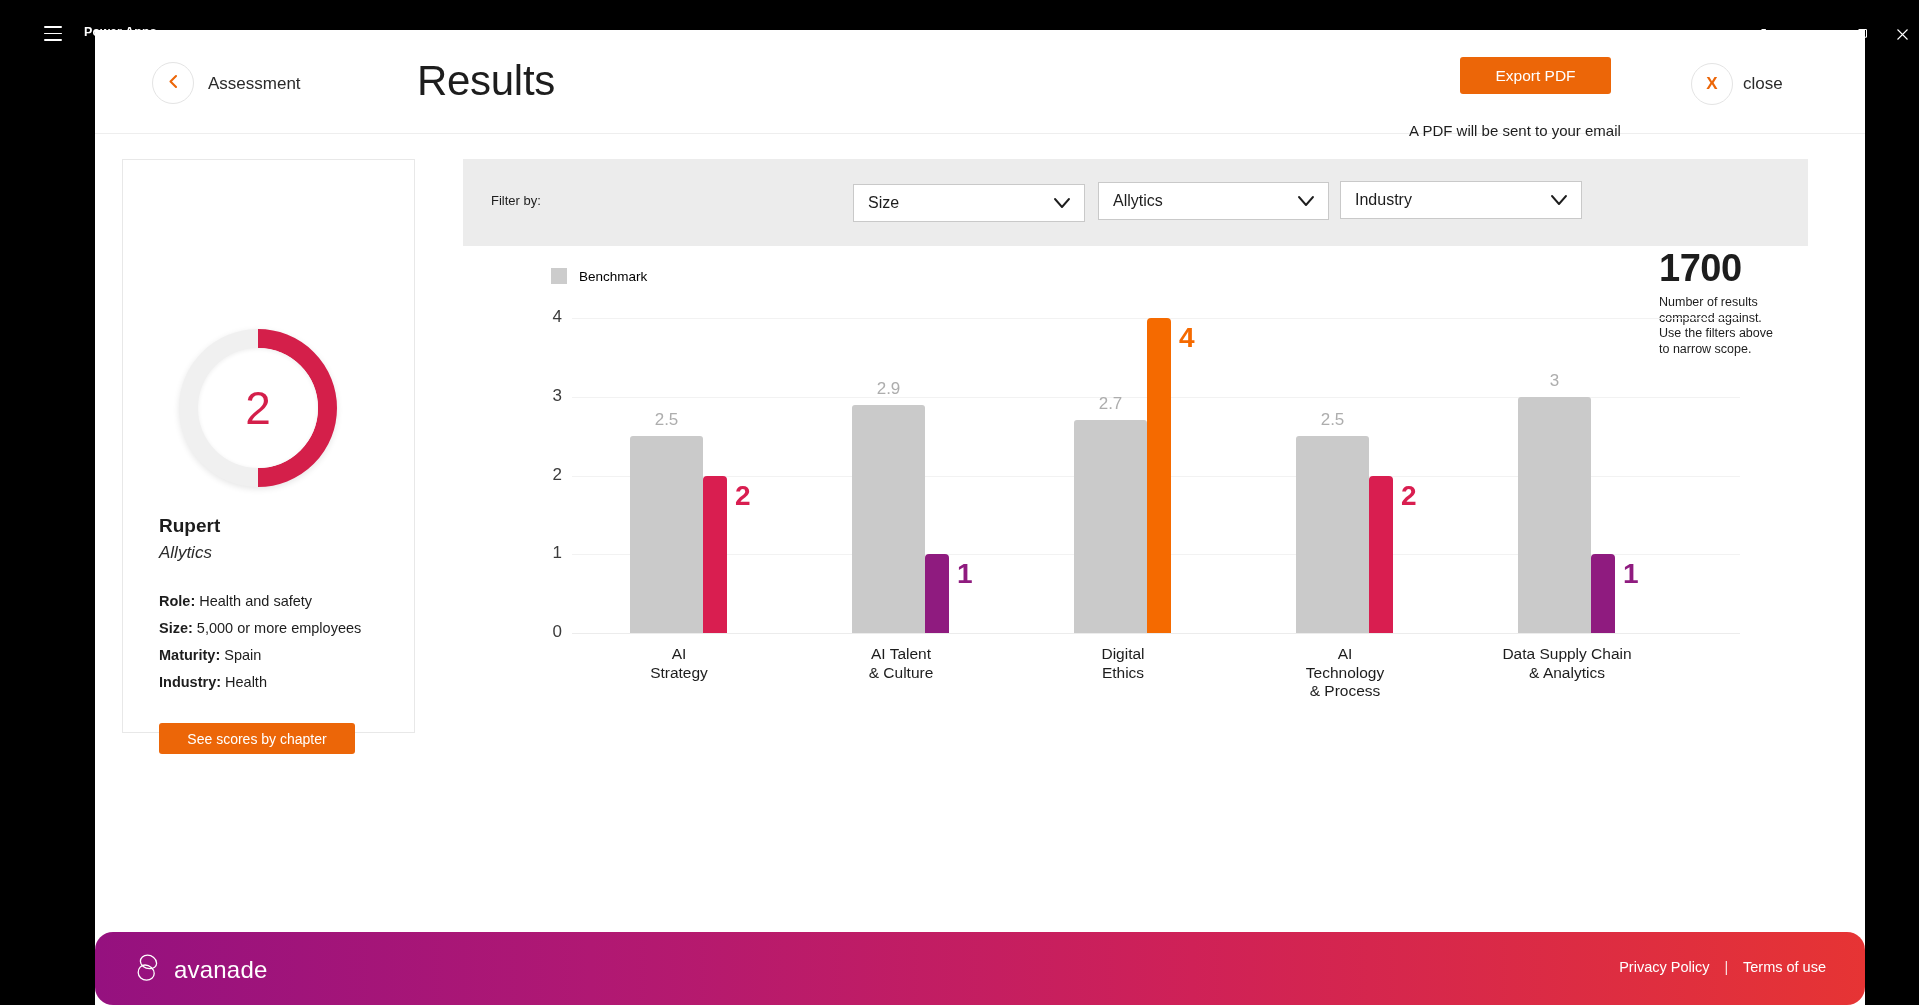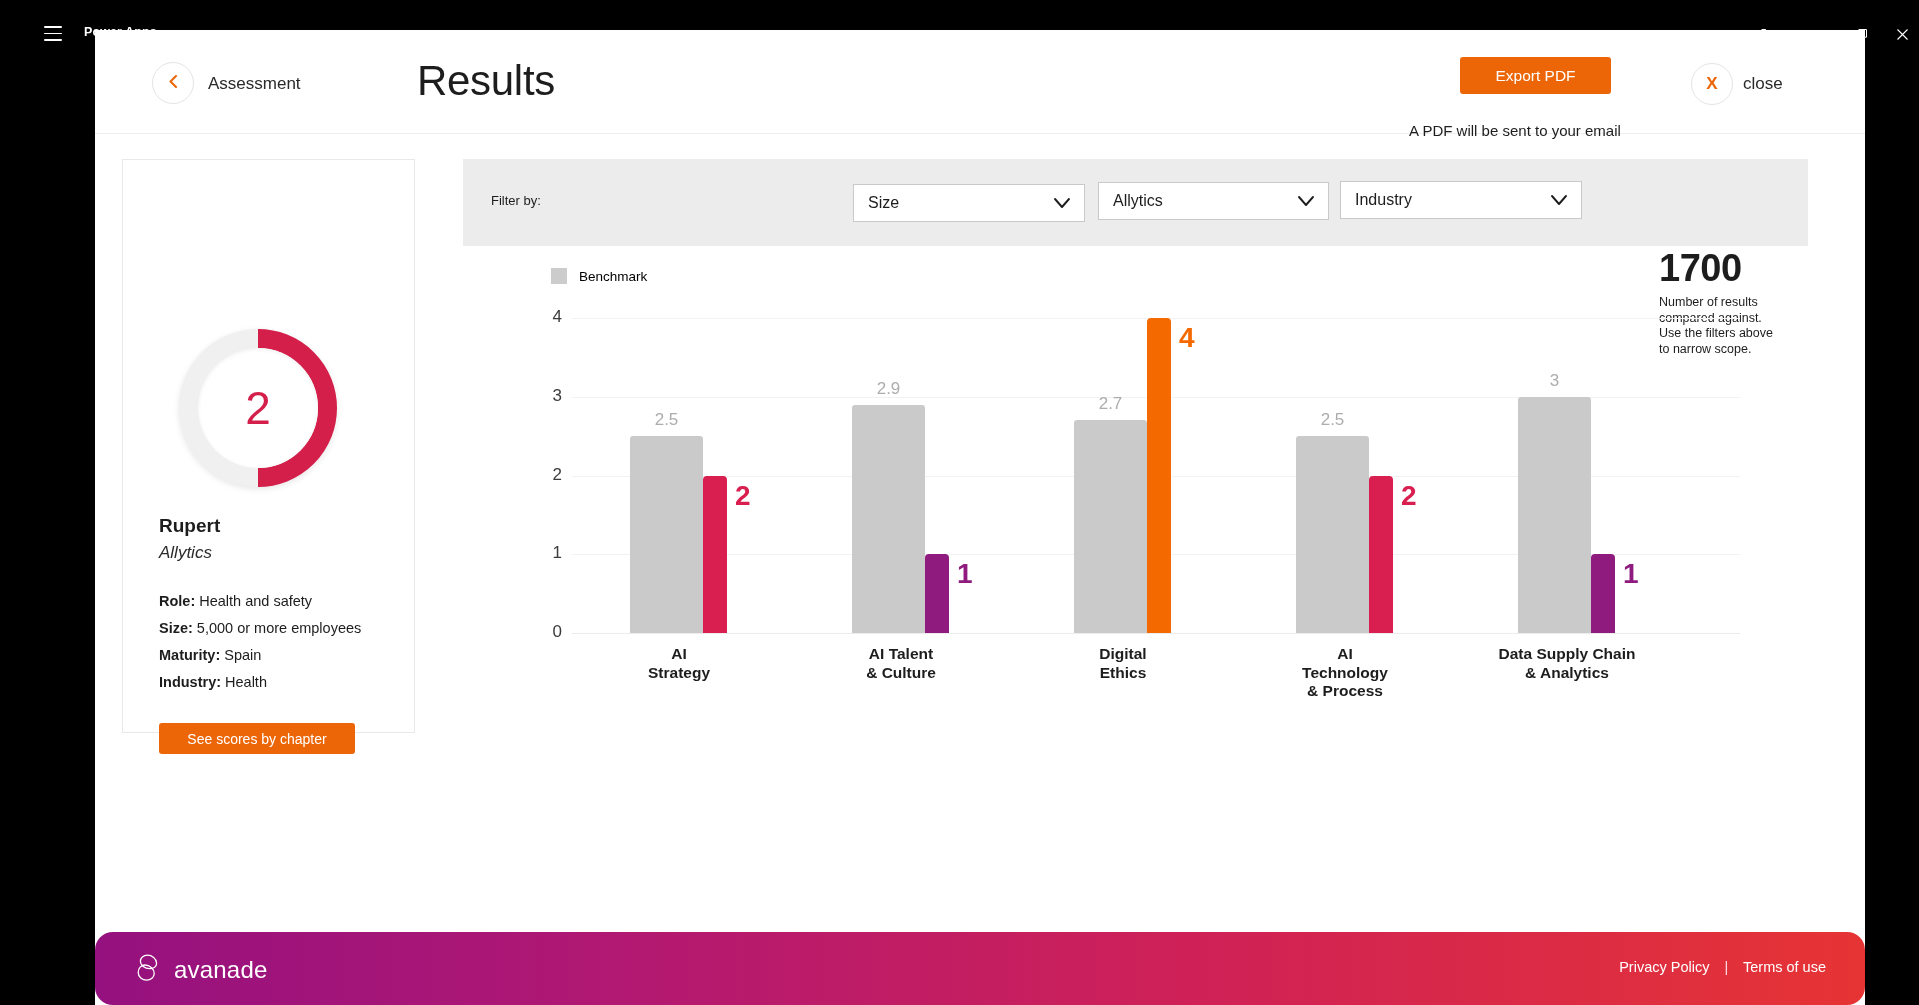--- a/index.html
+++ b/index.html
@@ -228,21 +228,21 @@
   }
   .bench-label {
     position: absolute; left: 0; width: 73px; text-align: center;
     font-size: 17px; color: #adadad;
   }
   .score-label {
     position: absolute; font-size: 28px; font-weight: 700;
   }
   .cat-label {
     position: absolute; top: 327px; width: 190px; left: -46px;
-    text-align: center; font-size: 15.5px; font-weight: 700;
+    text-align: center; font-size: 15.5px; font-weight: 400;
     line-height: 18.5px; color: #1d1d1d;
   }
 
   
   #footer {
     position: absolute; left: 0; bottom: 0; width: 1770px; height: 73px;
     background: linear-gradient(90deg, #95117f 0%, #b01873 28%, #cf2157 62%, #e63434 100%);
     border-radius: 18px;
   }
   #logo-wrap {

